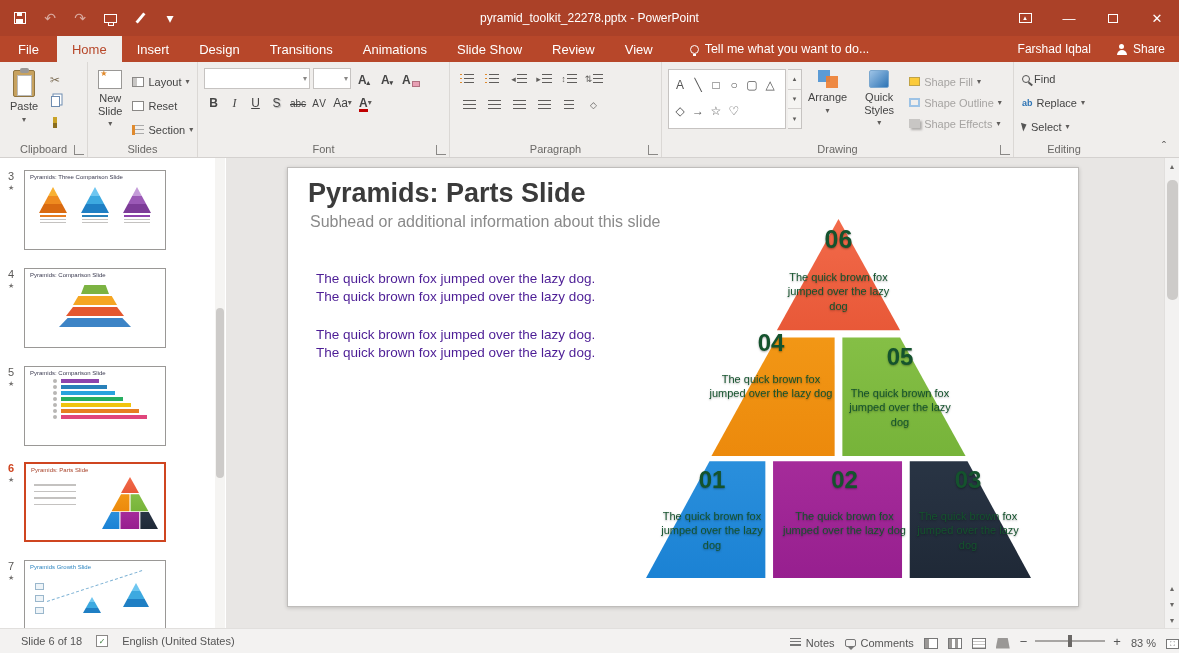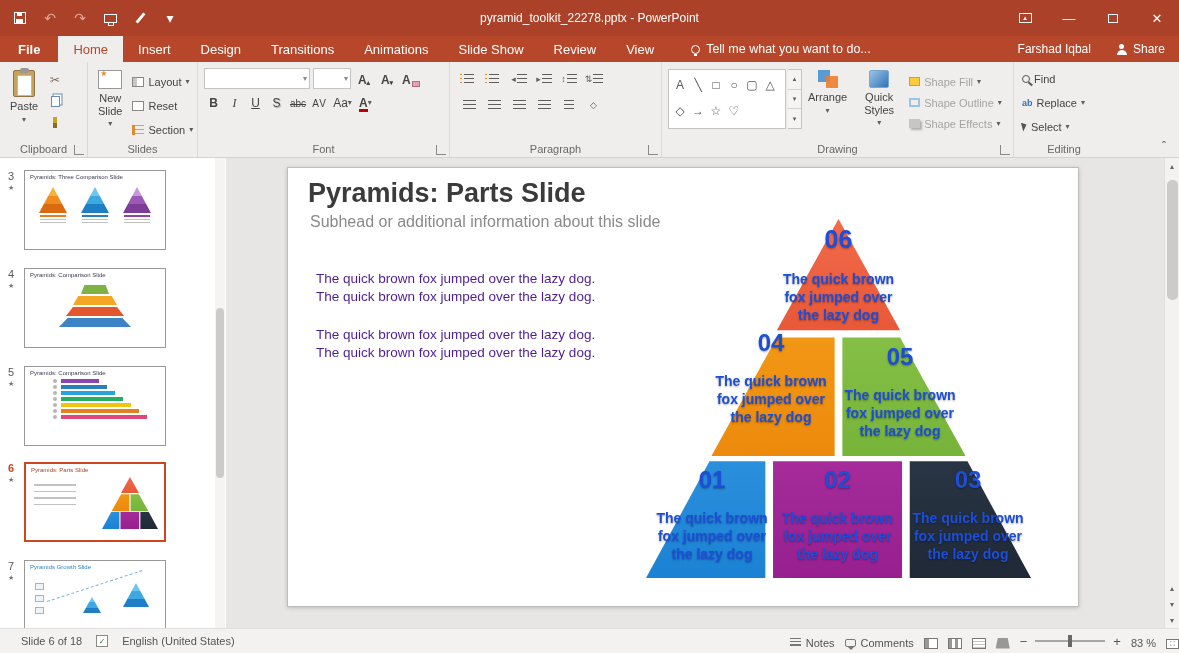--- a/index.html
+++ b/index.html
@@ -19,21 +19,21 @@
   .pen-ic { width:3px; height:12px; background:#fff; transform:rotate(40deg); }
   .title-text { position:absolute; left:50%; transform:translateX(-50%); font-size:12px; color:#fff; white-space:nowrap; }
   .win-controls { position:absolute; right:0; top:0; height:36px; display:flex; }
   .win-btn { width:44px; height:36px; display:flex; align-items:center; justify-content:center; color:#fff; font-size:13px; cursor:default; }
   .ribbonopts-ic { width:13px; height:10px; border:1.2px solid #fff; display:flex; align-items:center; justify-content:center; font-size:7px; }
   .restore-ic { width:10px; height:9px; border:1.3px solid #fff; }
 
   
   .tabrow { position:absolute; left:0; top:36px; right:0; height:26px; background:#b7472a; display:flex; align-items:stretch; color:#fff; font-size:13px; }
   .tab { padding:0 15px; display:flex; align-items:center; cursor:default; }
-  .tab.file { padding:0 18px; font-weight:bold; }
+  .tab.file { padding:0 18px; font-weight:normal; }
   .tab.active { background:#f0eeec; color:#b7472a; }
   .tellme { display:flex; align-items:center; gap:6px; margin-left:22px; font-size:12.5px; color:#fff; }
   .bulb { width:9px; height:9px; border:1.2px solid #fff; border-radius:50%; position:relative; }
   .bulb::after { content:""; position:absolute; left:2px; bottom:-3px; width:3px; height:2px; background:#fff; }
   .tab-right { position:absolute; right:0; top:36px; height:26px; display:flex; align-items:center; gap:26px; padding-right:14px; color:#fff; font-size:12px; }
   .share { display:flex; align-items:center; gap:6px; }
   .person-ic { width:10px; height:11px; position:relative; }
   .person-ic::before { content:""; position:absolute; left:2.5px; top:0; width:5px; height:5px; border-radius:50%; background:#fff; }
   .person-ic::after { content:""; position:absolute; left:0; bottom:0; width:10px; height:5px; border-radius:5px 5px 0 0; background:#fff; }
 
@@ -170,30 +170,30 @@
 
   .pyr { position:absolute; left:358px; top:51px; width:385px; height:359px; }
   .pseg { position:absolute; inset:0; }
   .pyr .pseg { filter:drop-shadow(1px 2px 2px rgba(0,0,0,.35)); }
   .s06 { clip-path:polygon(50% 0%,66% 31%,34% 31%); background:linear-gradient(#f26a4a,#d2310f); }
   .s04 { clip-path:polygon(34% 33%,49% 33%,49% 66%,17% 66%); background:linear-gradient(#f8a41f,#e67c02); }
   .s05 { clip-path:polygon(51% 33%,66% 33%,83% 66%,51% 66%); background:linear-gradient(#93ca52,#68a82d); }
   .s01 { clip-path:polygon(16.5% 67.5%,31% 67.5%,31% 100%,0% 100%); background:linear-gradient(#4aaaec,#1b82d4); }
   .s02 { clip-path:polygon(33% 67.5%,66.5% 67.5%,66.5% 100%,33% 100%); background:linear-gradient(#c245b1,#971f8f); }
   .s03 { clip-path:polygon(68.5% 67.5%,83.5% 67.5%,100% 100%,68.5% 100%); background:linear-gradient(#3e4c60,#1f2937); }
-  .ptxt { position:absolute; text-align:center; color:#1d4ed8; text-shadow:0 1px 2px rgba(0,0,0,.35); }
+  .ptxt { position:absolute; text-align:center; color:#14532d; text-shadow:0 1px 2px rgba(0,0,0,.35); }
   .ptxt .num { display:block; font-size:24px; font-weight:bold; }
-  .ptxt .cap { display:block; font-size:14px; line-height:1.3; margin-top:15px;font-weight:bold; }
+  .ptxt .cap { display:block; font-size:11px; line-height:1.3; margin-top:15px; }
   .tx06 { left:135px; top:6px; width:115px; }
   .tx06 .num { font-size:25px; }
   .tx06 .cap { margin-top:16px; }
   .tx04 { left:62px; top:110px; width:126px; }
   .tx05 { left:198px; top:124px; width:112px; }
   .tx01 { left:10px; top:247px; width:112px; }
-  .tx02 { left:128px; top:247px; width:127px; }
+  .tx02 { left:135px; top:247px; width:127px; }
   .tx03 { left:262px; top:247px; width:120px; }
 
   .vscroll { position:absolute; right:0; top:158px; width:15px; bottom:25px; background:#f3f2f1; border-left:1px solid #e1dfdd; }
   .vs-btn { position:absolute; left:0; width:100%; height:16px; display:flex; align-items:center; justify-content:center; font-size:8px; color:#6a6866; cursor:default; }
   .vs-thumb { position:absolute; left:2px; width:11px; top:22px; height:120px; background:#cdcbc9; border-radius:5px; }
 
   
   .statusbar { position:absolute; left:0; bottom:0; right:0; height:25px; background:#f3f2f1; border-top:1px solid #e1dfdd; display:flex; align-items:center; font-size:11px; color:#555; }
   .sb-left { display:flex; align-items:center; gap:14px; padding-left:8px;margin-left:13px; }
   .spell-ic { width:12px; height:12px; border:1px solid #8a8886; background:#fff; display:flex; align-items:center; justify-content:center; font-size:8px; color:#3c7a3c; cursor:default; }

